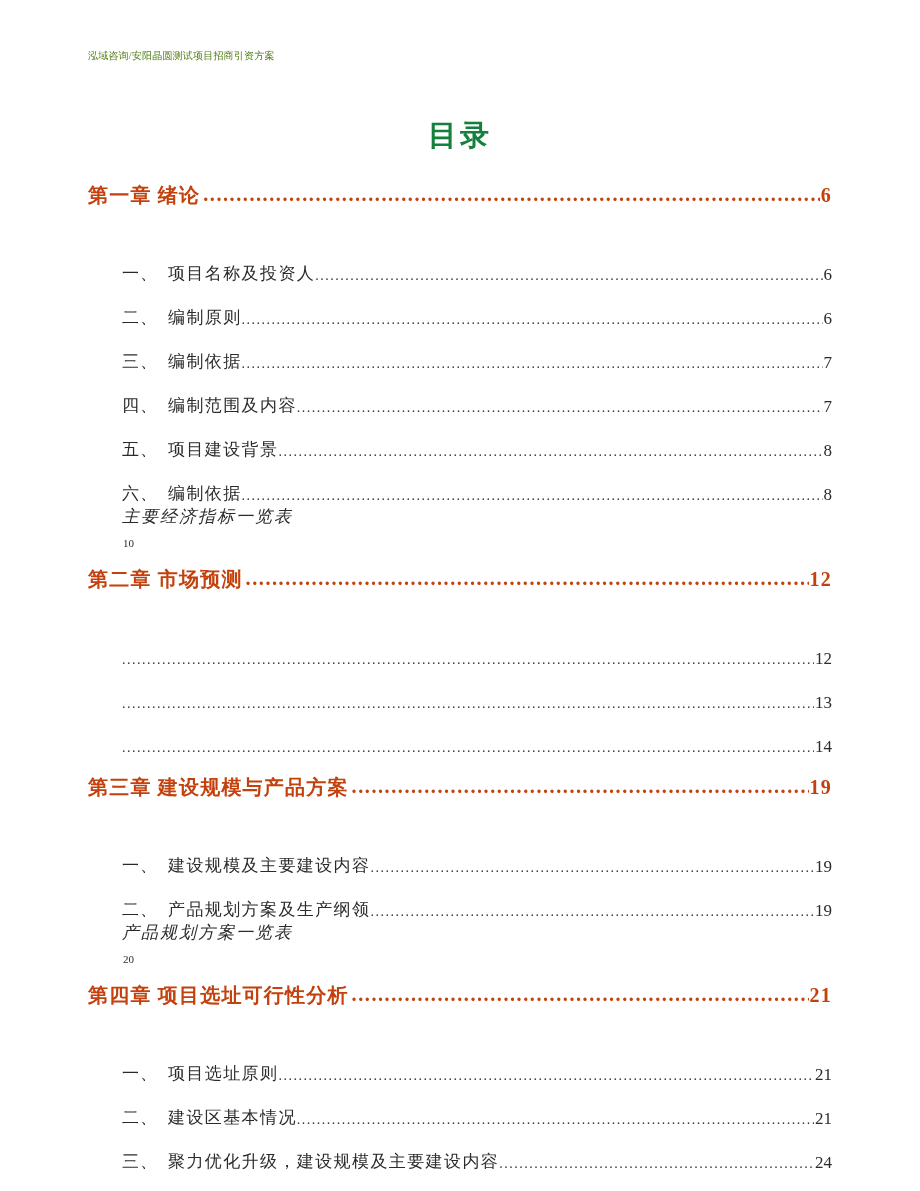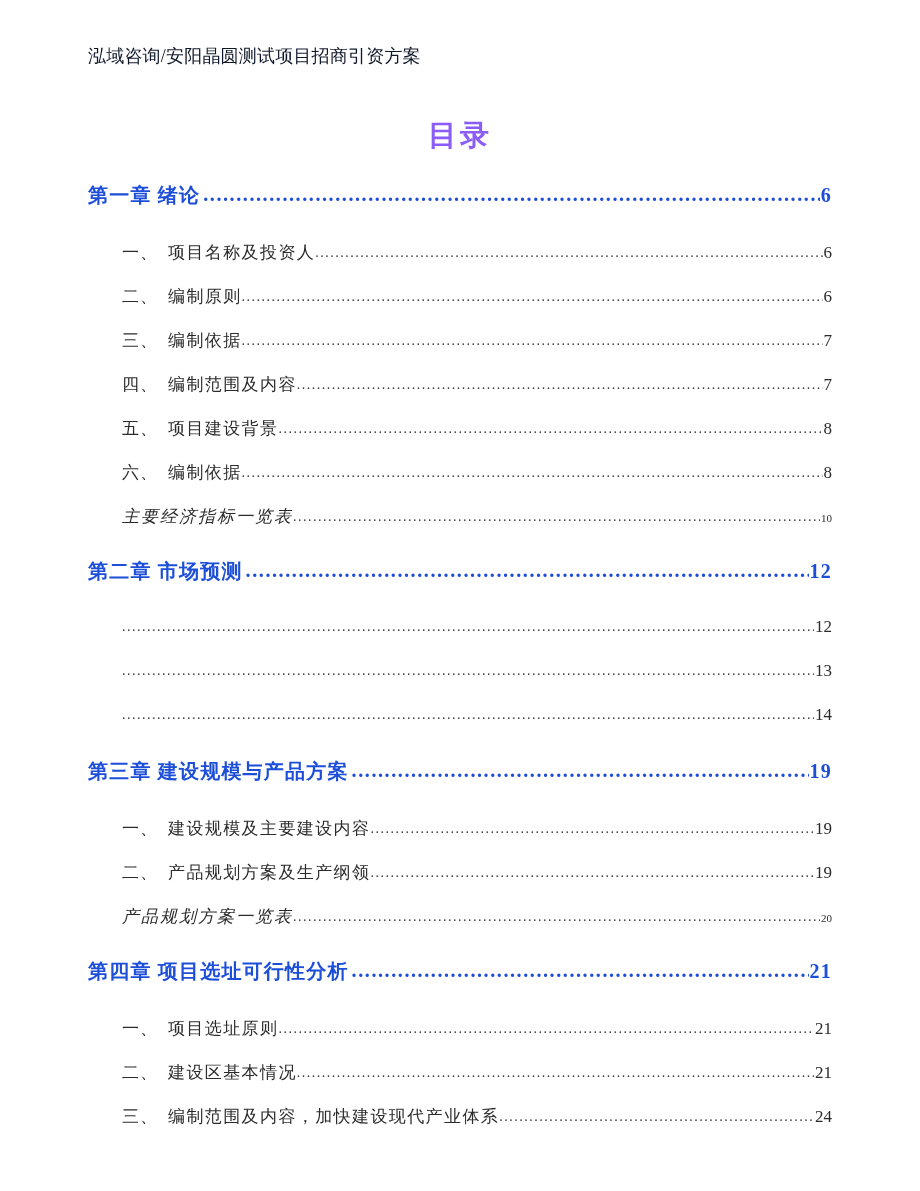--- a/index.html
+++ b/index.html
@@ -22,38 +22,38 @@
     overflow: hidden;
     box-sizing: border-box;
   }
 
   
   .doc-header {
     position: absolute;
     top: 45px;
     left: 88px;
     width: 744px;
-    font-size: 18px;
+    font-size: 10px;
     line-height: 22px;
-    color: #0f172a;
+    color: #4d7c0f;
     letter-spacing: 0.2px;
     white-space: nowrap;
   }
 
   
   .toc-title {
     position: absolute;
     top: 116px;
     left: 0;
     width: 920px;
     text-align: center;
     font-size: 29px;
     font-weight: bold;
     letter-spacing: 3px;
-    color: #8b5cf6;
+    color: #15803d;
   }
 
   
   .toc-list {
     position: absolute;
     top: 182px;
     left: 88px;
     width: 744px;
   }
 
@@ -79,21 +79,21 @@
     text-align: right;
     padding-left: 1px;
   }
 
   
   .toc-entry.level1 {
     height: 46px;
     font-size: 20px;
     font-weight: bold;
     letter-spacing: 1.2px;
-    color: #1d4ed8;
+    color: #c2410c;
     margin-bottom: 13px;
   }
   .toc-entry.level1 .label {
     padding-right: 3px;
   }
   .toc-entry.level1 .leader {
     font-size: 20px;
     font-weight: bold;
     letter-spacing: 1.6px;
     position: relative;
@@ -105,20 +105,21 @@
   }
 
   
   .toc-entry.level2 {
     height: 44px;
     font-size: 17px;
     font-weight: normal;
     color: #2b2b2b;
     padding-left: 34px;
     letter-spacing: 1.4px;
+    align-items: flex-end;
   }
   .toc-entry.level2 .label .num {
     display: inline-block;
     min-width: 46px;
     letter-spacing: 1px;
   }
   .toc-entry.level2 .leader {
     font-size: 14px;
     letter-spacing: 1.5px;
     color: #3a3a3a;
@@ -131,38 +132,39 @@
   }
 
   
   .toc-entry.table-entry {
     height: 44px;
     font-size: 17px;
     color: #2b2b2b;
     padding-left: 34px;
     letter-spacing: 2px;
     font-style: italic;
+    flex-direction: column;
   }
   .toc-entry.table-entry .leader {
     font-size: 14px;
     letter-spacing: 1.5px;
     color: #3a3a3a;
     font-style: normal;
     position: relative;
     top: -1px;
   }
   .toc-entry.table-entry .pageno {
     font-size: 11px;
     font-style: normal;
     letter-spacing: 0;
   }
 
   
   .toc-entry.level1.gap-above {
-    margin-top: 9px;
+    margin-top: 17px;
   }
 </style>
 </head>
 <body>
 
 <div class="page">
 
   <div class="doc-header">泓域咨询/安阳晶圆测试项目招商引资方案</div>
 
   <div class="toc-title">目录</div>
@@ -254,19 +256,19 @@
         <span class="label"><span class="num">一、</span><span>项目选址原则</span></span>
         <span class="leader">...............................................................................................................................................................</span>
         <span class="pageno">21</span>
       </div>
       <div class="toc-entry level2">
         <span class="label"><span class="num">二、</span><span>建设区基本情况</span></span>
         <span class="leader">...............................................................................................................................................................</span>
         <span class="pageno">21</span>
       </div>
       <div class="toc-entry level2">
-        <span class="label"><span class="num">三、</span><span>编制范围及内容，加快建设现代产业体系</span></span>
+        <span class="label"><span class="num">三、</span><span>聚力优化升级，建设规模及主要建设内容</span></span>
         <span class="leader">...............................................................................................................................................................</span>
         <span class="pageno">24</span>
       </div>
     </div>
 
 </div>
 
 </body></html>

